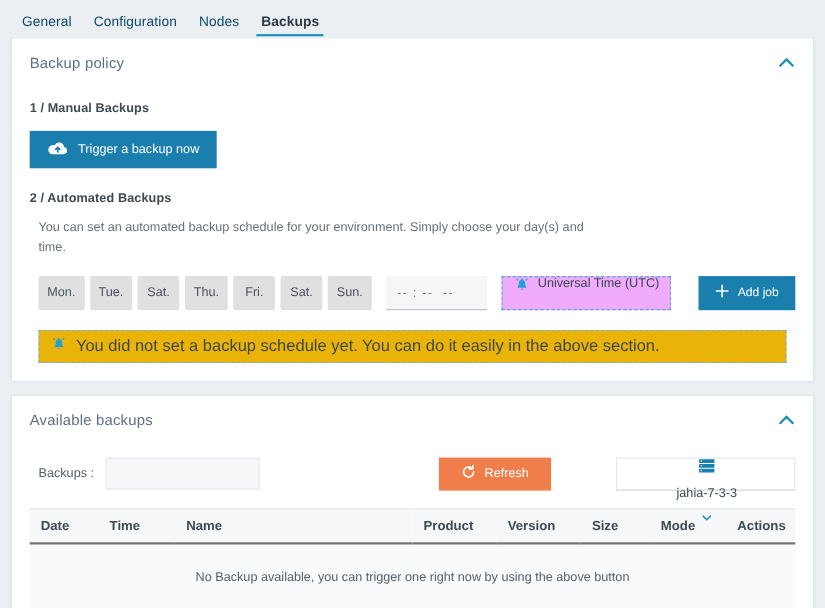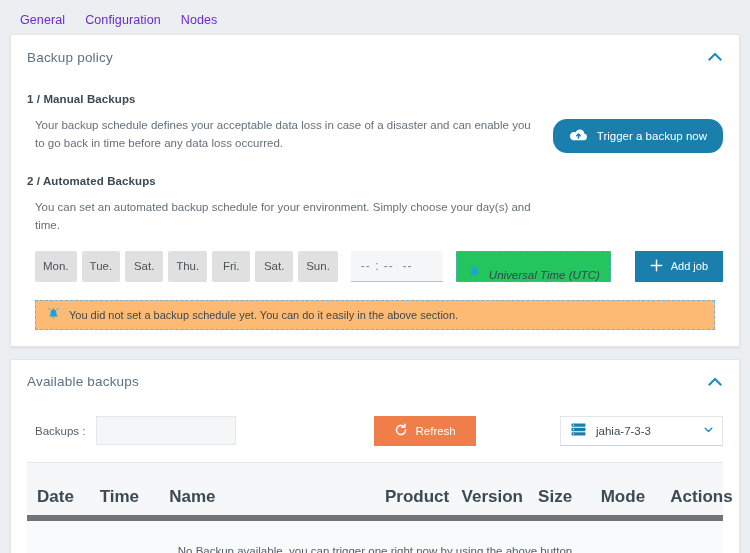--- a/index.html
+++ b/index.html
@@ -17,21 +17,21 @@
   .tabbar {
     height: 34px;
     background: #eceff1;
     display: flex;
     align-items: flex-end;
     padding: 0 0 0 10px;
     gap: 0;
   }
   .tab {
     font-size: 12.5px;
-    color: #6d28d9;
+    color: #0c4a6e;
     padding: 2px 10px 7px 10px;
     cursor: pointer;
     letter-spacing: .1px;
     position: relative;
     background: none;
     border: none;
     font-family: "Liberation Sans", sans-serif;
   }
   .tab.active {
     color: #2b3a43;
@@ -101,37 +101,37 @@
     gap: 9px;
     white-space: nowrap;
   }
   .btn-primary {
     background: #1b7fae;
     color: #fff;
     font-size: 11.5px;
     padding: 0 16px;
     height: 34px;
     margin-top: 14px;
-    border-radius: 14px;
   }
   .btn-addjob {
     background: #1b7fae;
     color: #fff;
     font-size: 11px;
     padding: 0 15px;
     height: 31px;
     gap: 8px;
   }
   .btn-refresh {
     background: #ef7e4a;
     color: #fff;
     font-size: 11.5px;
     padding: 0 20px;
     height: 30px;
     gap: 8px;
+    margin-left: 25px;
   }
 
   
   .sched-row {
     display: flex;
     align-items: center;
     margin: 16px 0 0 8px;
     gap: 5px;
   }
   .day-btn {
@@ -156,43 +156,42 @@
     color: #7d868d;
     font-size: 12px;
     letter-spacing: 1px;
     padding: 0 10px;
     font-family: "Liberation Sans", sans-serif;
   }
   .utc-badge {
     margin-left: 8px;
     height: 31px;
     border: 1px dashed #55a8d8;
-    background: #22c55e;
+    background: #f0abfc;
     display: inline-flex;
-    align-items: flex-end;
+    align-items: flex-start;
     gap: 7px;
     padding: 0 10px;
     font-size: 11.5px;
     color: #3b464e;
     cursor: pointer;
-    font-style: italic;
   }
   .spacer { flex: 1 1 auto; }
 
   
   .alert {
     margin: 18px 8px 2px 8px;
     border: 1px dashed #6fb3dd;
-    background: #fdba74;
+    background: #eab308;
     height: 30px;
     display: flex;
     align-items: center;
     gap: 8px;
     padding: 0 10px;
-    font-size: 11px;
+    font-size: 15px;
     color: #3e4850;
   }
 
   
   .filter-row {
     display: flex;
     align-items: center;
     margin: 20px 0 0 8px;
     gap: 0;
   }
@@ -219,39 +218,40 @@
     background: #fff;
     border: 1px solid #e2e6e9;
     border-bottom-color: #cdd4d8;
     display: flex;
     align-items: center;
     padding: 0 8px 0 10px;
     gap: 10px;
     font-size: 11.5px;
     color: #3c4a54;
     cursor: pointer;
+    flex-direction: column;
   }
   .dropdown .dd-label { flex: 1 1 auto; }
 
   
   table.bk {
     width: 100%;
     border-collapse: collapse;
     margin-top: 16px;
     table-layout: fixed;
   }
   table.bk thead th {
     background: #f5f7f8;
     border-top: 1px solid #e4e8ea;
-    border-bottom: 6px solid #737373;
-    font-size: 17px;
+    border-bottom: 2px solid #737373;
+    font-size: 12px;
     font-weight: bold;
     color: #3c4a54;
     text-align: left;
-    padding: 24px 0 8px 10px;
+    padding: 8px 0 8px 10px;
     height: 26px;
   }
   table.bk tbody td {
     background: #f8fafb;
     border-bottom: 1px solid #e9edef;
     text-align: center;
     font-size: 11.5px;
     color: #55606a;
     padding: 24px 10px 38px 10px;
   }
@@ -266,37 +266,37 @@
 </style>
 </head>
 <body>
 
 <div id="app">
 
   <div class="tabbar">
     <button class="tab">General</button>
     <button class="tab">Configuration</button>
     <button class="tab">Nodes</button>
+    <button class="tab active">Backups</button>
   </div>
 
   <div class="panel">
     <div class="panel-head">
       <div class="panel-title">Backup policy</div>
       <span class="chev-up">
         <svg viewBox="0 0 16 16" width="16" height="16" aria-hidden="true">
           <path d="M2.5 10.5 L8 5 L13.5 10.5" fill="none" stroke="#1b8ec2" stroke-width="2.1" stroke-linecap="square"></path>
         </svg>
       </span>
     </div>
 
     <div class="panel-body">
 
       <div class="section-title">1 / Manual Backups</div>
       <div class="manual-row">
-        <div class="section-text">Your backup schedule defines your acceptable data loss in case of a disaster and can enable you to go back in time before any data loss occurred.</div>
         <button class="btn btn-primary">
           <span>
             <svg viewBox="0 0 22 16" width="19" height="14" aria-hidden="true">
               <path d="M17.6 6.3a5.2 5.2 0 0 0-9.9-1.6A4.2 4.2 0 0 0 4.3 14h13.1a3.9 3.9 0 0 0 .2-7.7z" fill="#ffffff"></path>
               <path d="M11 11.6V7.2" stroke="#1b7fae" stroke-width="1.8" stroke-linecap="round" fill="none"></path>
               <path d="M8.9 8.9 11 6.8l2.1 2.1" stroke="#1b7fae" stroke-width="1.8" stroke-linecap="round" stroke-linejoin="round" fill="none"></path>
             </svg>
           </span>
           <span>Trigger a backup now</span>
         </button>

